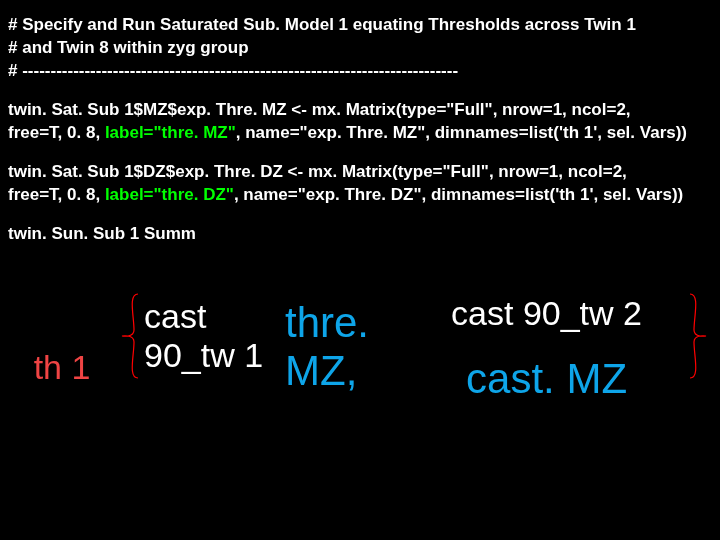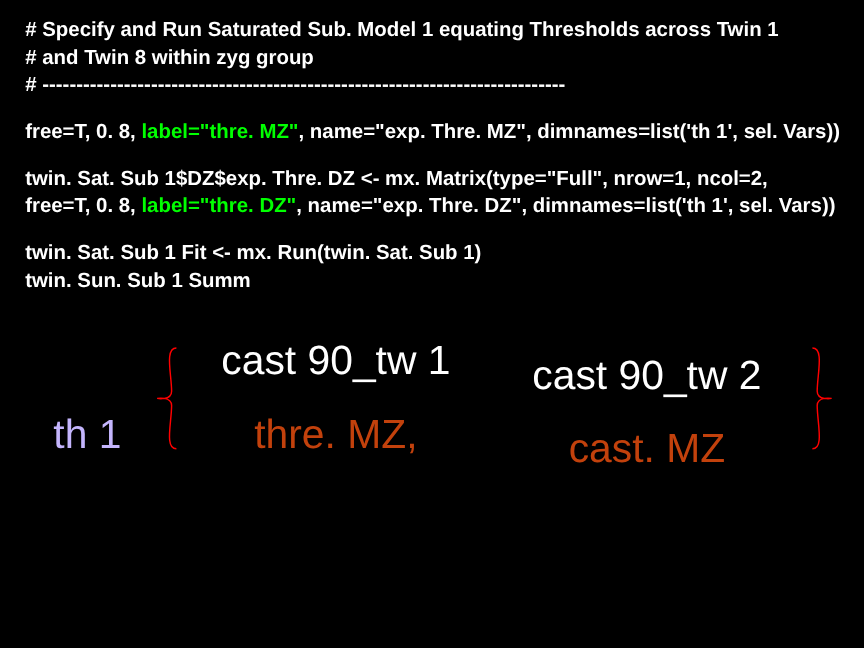--- a/index.html
+++ b/index.html
@@ -5,21 +5,21 @@
   body {
     margin: 0;
     padding: 0;
     background: #000000;
     width: 720px;
     height: 540px;
     font-family: Arial, Helvetica, sans-serif;
     overflow: hidden;
   }
   .slide {
-    padding: 14px 21px;
+    padding: 14px 8px;
     box-sizing: border-box;
   }
   .code-line {
     color: #ffffff;
     font-size: 17px;
     font-weight: bold;
     line-height: 1.35;
     white-space: nowrap;
   }
   .spacer {
@@ -35,44 +35,44 @@
   }
   .row-header-col {
     width: 110px;
     display: flex;
     flex-direction: column;
     align-items: center;
   }
   .col1 {
     width: 270px;
     display: flex;
-    flex-direction: column;
+    flex-direction: row;
     align-items: center;
   }
   .col2 {
     width: 280px;
     display: flex;
     flex-direction: column;
     align-items: center;
     margin-top: 24px;
   }
   .col-header {
     color: #ffffff;
     font-size: 34px;
     font-weight: normal;
     font-family: Arial, Helvetica, sans-serif;
   }
   .cell-value {
-    color: #c2410c;
-    font-size: 34px;
+    color: #0ea5e9;
+    font-size: 42px;
     font-weight: normal;
     margin-top: 22px;
   }
   .row-label {
-    color: #c4b5fd;
+    color: #ef4444;
     font-size: 34px;
     font-weight: normal;
     margin-top: 62px;
   }
   .brace-col {
     width: 28px;
     display: flex;
     align-items: flex-end;
     justify-content: center;
   }
@@ -86,34 +86,34 @@
 <body>
 
 <div class="slide">
 
   <div class="code-line"># Specify and Run Saturated Sub. Model 1 equating Thresholds across Twin 1</div>
   <div class="code-line"># and Twin 8 within zyg group</div>
   <div class="code-line"># -----------------------------------------------------------------------------</div>
 
   <div class="spacer"></div>
 
+  <div class="code-line">twin. Sat. Sub 1$MZ$exp. Thre. MZ &lt;- mx. Matrix(type="Full", nrow=1, ncol=2,</div>
   <div class="code-line">
     <span>free=T, 0. 8, </span><span class="green-label">label="thre. MZ"</span><span>, name="exp. Thre. MZ", dimnames=list('th 1', sel. Vars))</span>
   </div>
 
   <div class="spacer"></div>
 
   <div class="code-line">twin. Sat. Sub 1$DZ$exp. Thre. DZ &lt;- mx. Matrix(type="Full", nrow=1, ncol=2,</div>
   <div class="code-line">
     <span>free=T, 0. 8, </span><span class="green-label">label="thre. DZ"</span><span>, name="exp. Thre. DZ", dimnames=list('th 1', sel. Vars))</span>
   </div>
 
   <div class="spacer"></div>
 
-  <div class="code-line">twin. Sat. Sub 1 Fit &lt;- mx. Run(twin. Sat. Sub 1)</div>
   <div class="code-line">twin. Sun. Sub 1 Summ</div>
 
   <div class="bottom-diagram">
 
     <div class="row-header-col">
       <div class="row-label">th 1</div>
     </div>
 
     <div class="brace-col">
       <svg width="28" height="100">

